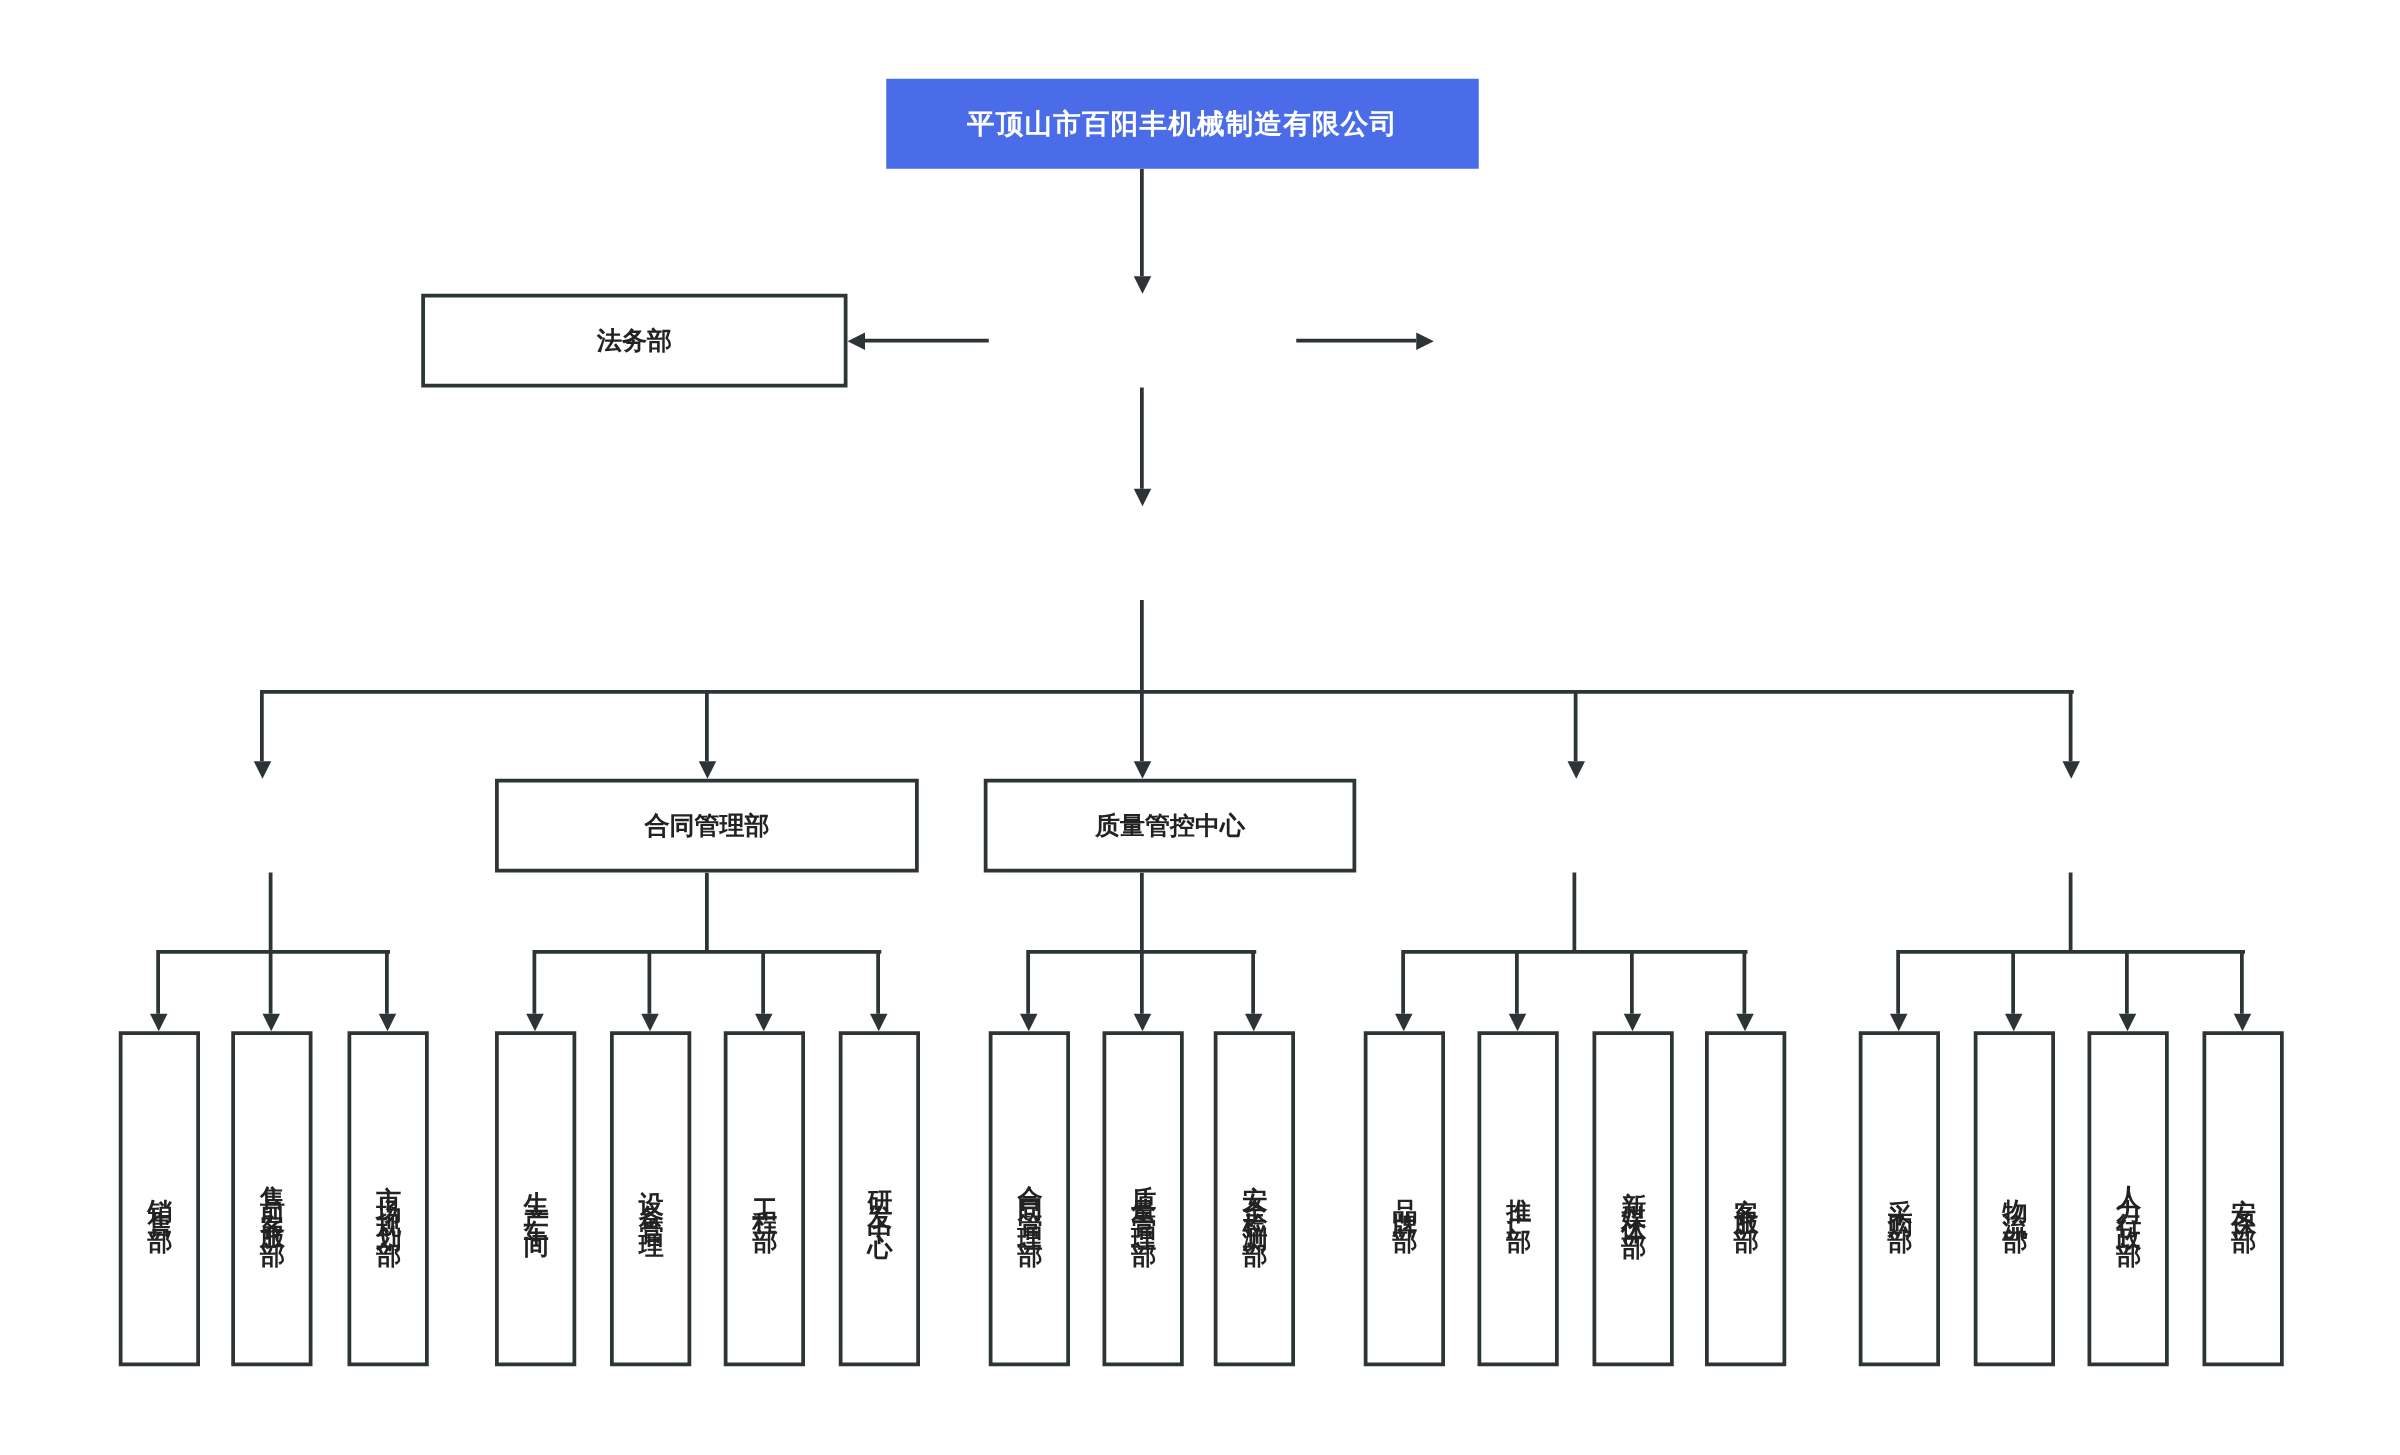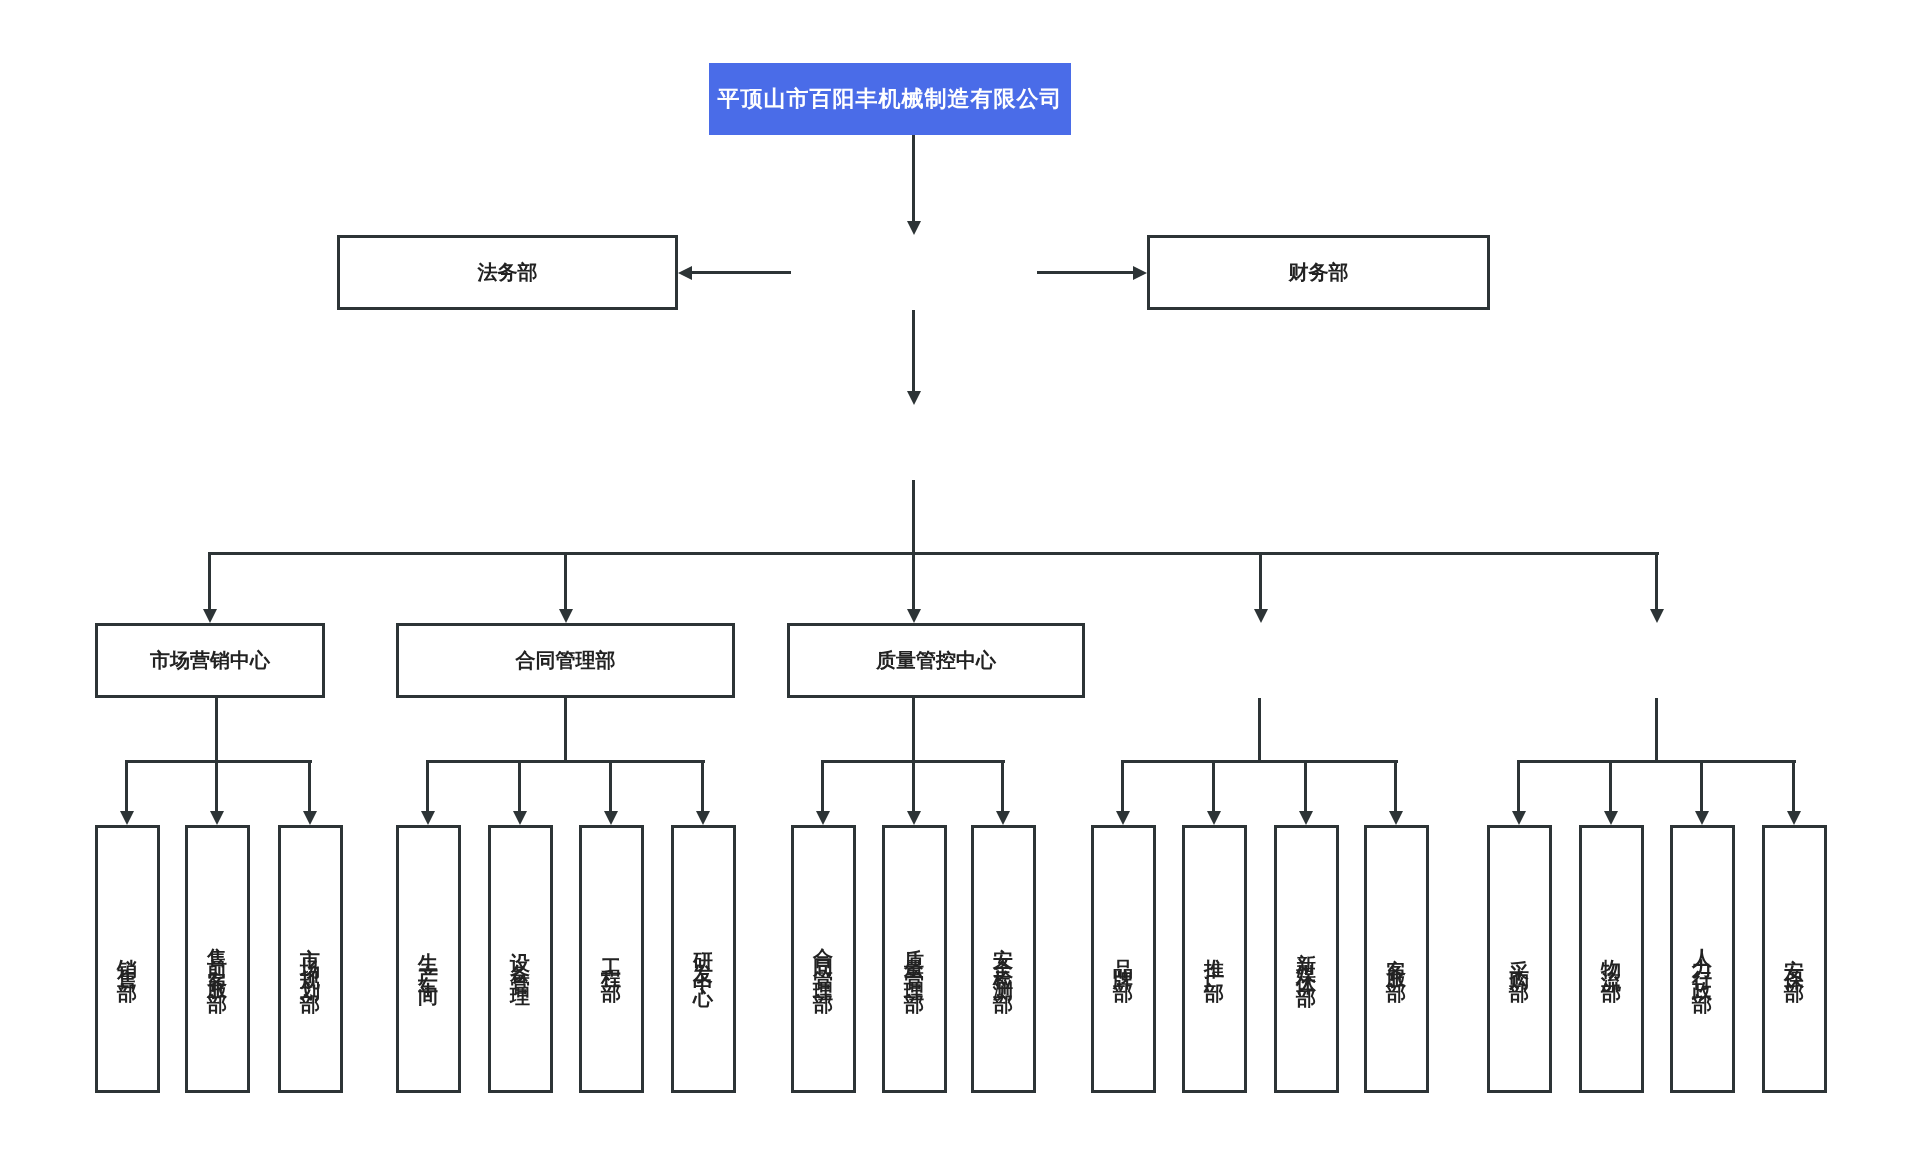--- a/index.html
+++ b/index.html
@@ -106,35 +106,29 @@
     <div class="v" style="left:1517px;top:760px;height:51px"></div>
     <div class="ad" style="left:1512px;top:811px"></div>
     <div class="v" style="left:1609px;top:760px;height:51px"></div>
     <div class="ad" style="left:1604px;top:811px"></div>
     <div class="v" style="left:1700px;top:760px;height:51px"></div>
     <div class="ad" style="left:1695px;top:811px"></div>
     <div class="v" style="left:1792px;top:760px;height:51px"></div>
     <div class="ad" style="left:1787px;top:811px"></div>
   </div>
 
-  <div class="box root" style="left:709px;top:63px;width:362px">
+  <div class="box root" style="left:709px;top:63px;width:474px">
     <span>平顶山市百阳丰机械制造有限公司</span>
   </div>
 
   <div class="box" style="left:337px;top:235px;width:341px">
     <span>法务部</span>
   </div>
-  <div class="box" style="left:1147px;top:235px;width:343px">
-    <span>财务部</span>
-  </div>
 
 
-  <div class="box" style="left:95px;top:623px;width:230px">
-    <span>市场营销中心</span>
-  </div>
   <div class="box" style="left:396px;top:623px;width:339px">
     <span>合同管理部</span>
   </div>
   <div class="box" style="left:787px;top:623px;width:298px">
     <span>质量管控中心</span>
   </div>
 
   <div class="box leaf" style="left:95px">
     <span class="vtext">销售部</span>
   </div>

